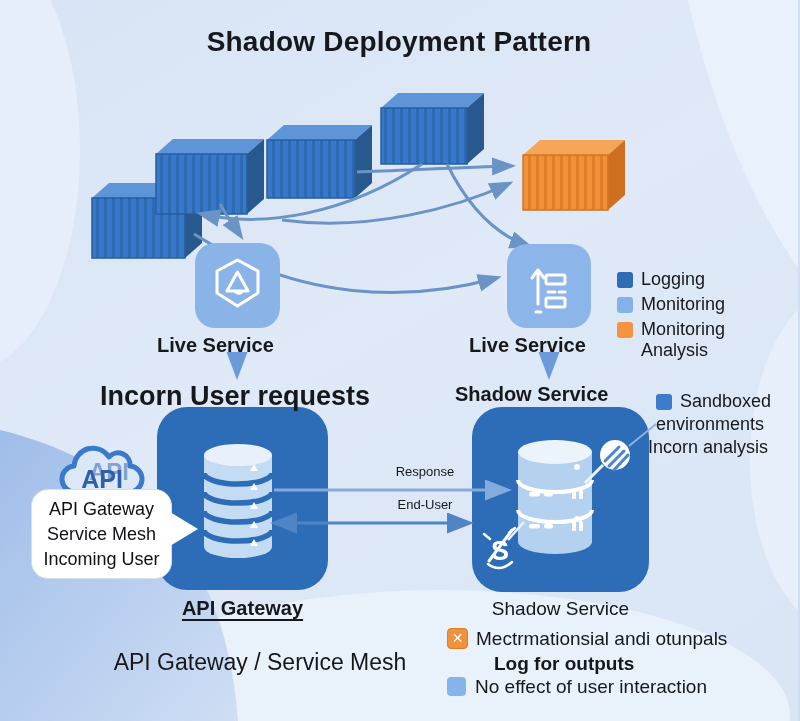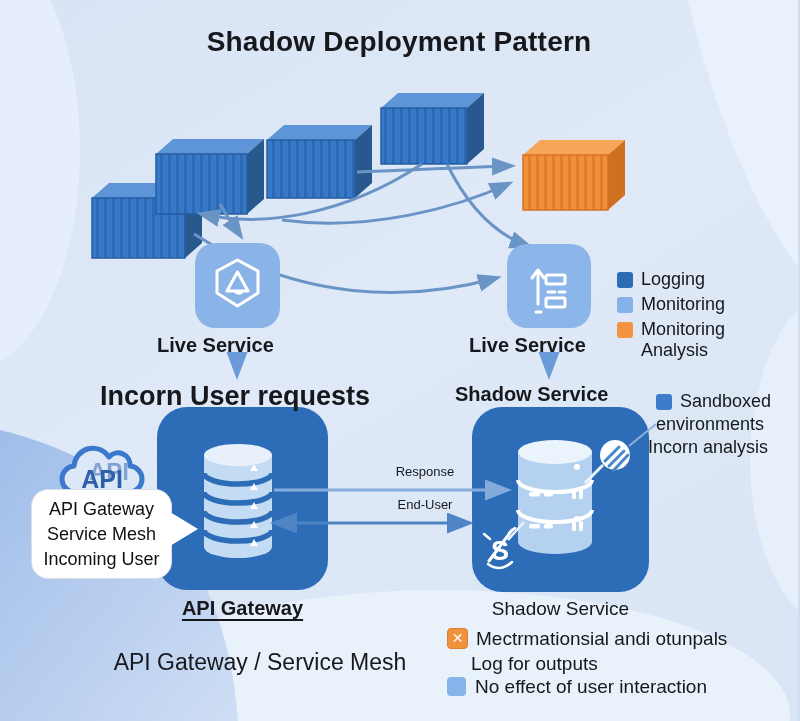--- a/index.html
+++ b/index.html
@@ -47,21 +47,21 @@
   .legend-sandbox .r1{display:flex;align-items:center;padding-left:10px;}
   .legend-sandbox .r1 .sq{margin-top:0;background:#3c7cc9;}
   .legend-sandbox .r2{text-indent:10px;}
   .legend-sandbox .r3{text-indent:2px;}
   .legend-bottom{left:447px;top:627px;width:340px;z-index:5;font-size:19px;line-height:23px;}
   .lb-row{display:flex;align-items:flex-start;margin-bottom:2px;}
   .xbox{width:21px;height:21px;border-radius:4px;background:#f0923d;border:1.5px solid #e07e28;
         color:#fff;font-size:14px;font-weight:700;display:flex;align-items:center;justify-content:center;
         flex:0 0 21px;margin-right:8px;margin-top:1px;box-sizing:border-box;}
   .bsq{width:19px;height:19px;border-radius:4px;background:#85b4ea;flex:0 0 19px;margin-right:9px;margin-top:2px;}
-  .lb-indent{margin-left:24px;}
+  .lb-indent{margin-left:47px;font-weight:bold;}
   
   .cloud-wrap{left:52px;top:430px;z-index:3;}
   .bubble{left:31px;top:489px;width:141px;height:90px;background:#fff;border:1.5px solid #d9dee6;
           border-radius:17px;z-index:6;display:flex;flex-direction:column;justify-content:center;
           text-align:center;font-size:18px;font-weight:500;line-height:25px;color:#0f1115;box-sizing:border-box;}
   .top-svg{position:absolute;inset:0;z-index:1;pointer-events:none;}
   .over-svg{position:absolute;inset:0;z-index:6;pointer-events:none;}
 </style>
 </head>
 <body>

